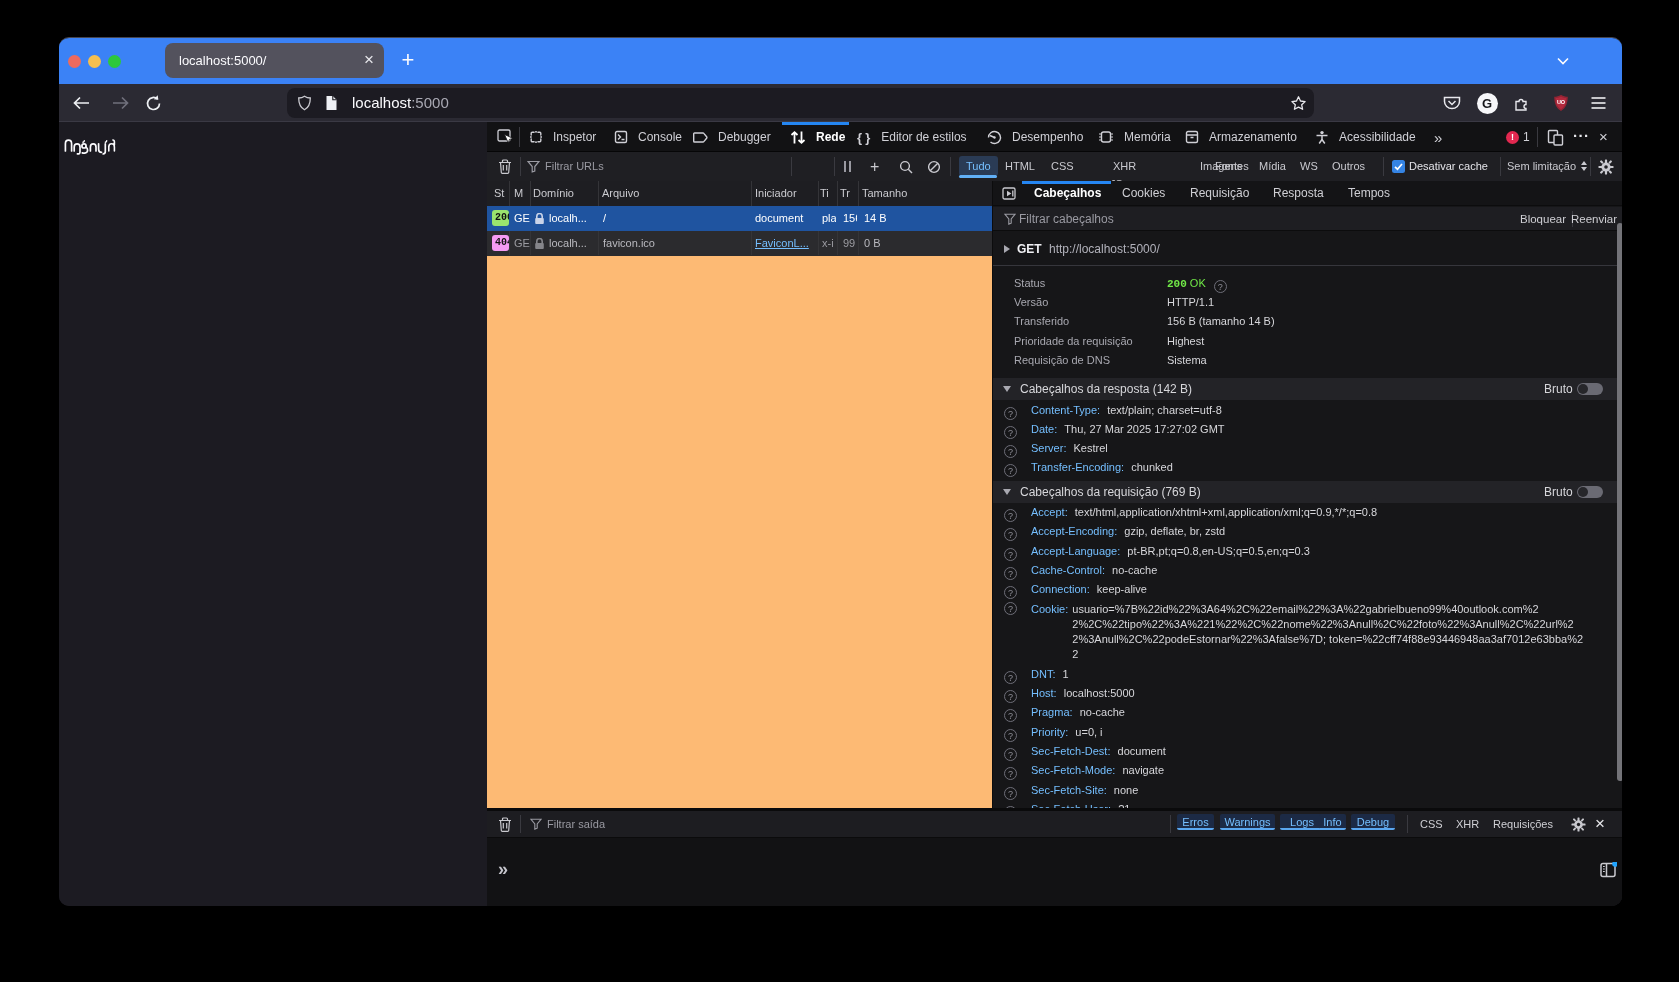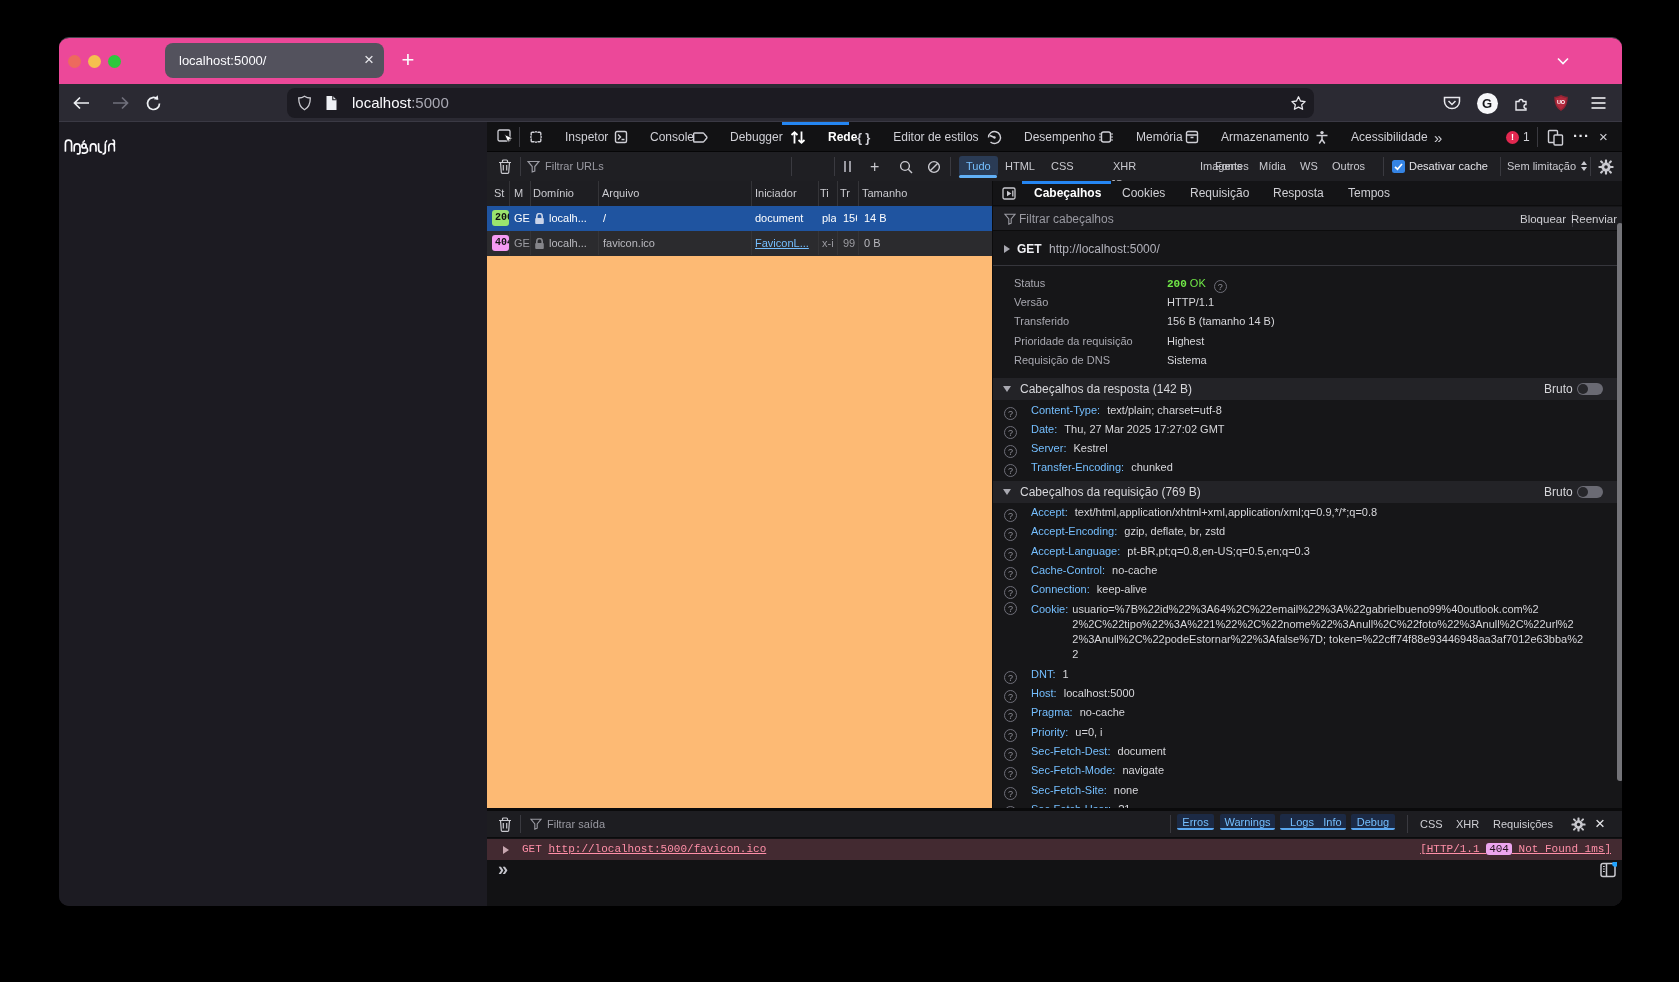--- a/index.html
+++ b/index.html
@@ -1,34 +1,34 @@
 <!DOCTYPE html>
 <html><head>
 <meta charset="utf-8">
 <style>
 html,body{margin:0;padding:0;background:#000;width:1679px;height:982px;overflow:hidden;}
 *{box-sizing:border-box;font-family:"Liberation Sans",sans-serif;}
 .abs{position:absolute;}
 #win{position:absolute;left:59px;top:37px;width:1563px;height:869px;background:#1c1b22;border-radius:10px;overflow:hidden;border-top:1px solid #47464f;}
 
-#tabbar{position:absolute;left:0;top:0;width:100%;height:46px;background:#ec4899;}
+#tabbar{position:absolute;left:0;top:0;width:100%;height:46px;background:#3b82f6;}
 .tl{position:absolute;top:17px;width:13px;height:13px;border-radius:50%;}
 #tab{position:absolute;left:106px;top:5px;width:219px;height:35px;background:#53525d;border-radius:8px;color:#fbfbfe;font-size:13px;line-height:35px;padding-left:14px;}
 #tabx{position:absolute;right:10px;top:-1px;color:#e8e8ec;font-size:17px;}
 #newtab{position:absolute;left:334px;top:2px;width:30px;height:40px;color:#fbfbfe;font-size:22px;font-weight:400;text-align:center;line-height:40px;}
 
 #navbar{position:absolute;left:0;top:46px;width:100%;height:38px;background:#2b2a33;border-bottom:1px solid #3a3944;}
 #urlbar{position:absolute;left:228px;top:4px;width:1027px;height:30px;background:#1c1b22;border-radius:8px;}
 .navico{position:absolute;top:0;height:38px;display:flex;align-items:center;justify-content:center;}
 
 #page{position:absolute;left:0;top:84px;width:428px;height:785px;background:#1c1b22;}
 #dt{position:absolute;left:428px;top:84px;width:1135px;height:785px;background:#18181a;font-size:11px;color:#d7d7db;}
 #dtrow1{position:absolute;left:0;top:0;width:100%;height:30px;background:#121214;border-bottom:1px solid #060607;}
 #dtrow2{position:absolute;left:0;top:30px;width:100%;height:29px;background:#1f1f23;}
-.dtab{position:absolute;top:0;height:30px;display:flex;align-items:center;gap:22px;color:#d0d0d6;font-size:12px;}
+.dtab{position:absolute;top:0;height:30px;display:flex;align-items:center;gap:10px;color:#d0d0d6;font-size:12px;}
 .vsep{position:absolute;width:1px;background:#3a3a40;}
 .hfix{white-space:nowrap;overflow:hidden;}
 
 #netlist{position:absolute;left:0;top:59px;width:505px;height:627px;background:#fdba74;}
 #nethead{position:absolute;left:0;top:0;width:505px;height:25px;background:#1e1e22;color:#cbcbd0;}
 .nh{position:absolute;top:0;line-height:25px;}
 .colsep{position:absolute;width:1px;background:rgba(255,255,255,0.10);}
 .row{position:absolute;left:0;width:505px;height:25px;line-height:25px;white-space:nowrap;}
 .cell{position:absolute;top:0;overflow:hidden;white-space:nowrap;}
 .badge{position:absolute;top:4px;height:16px;line-height:16px;border-radius:3px;font-family:"Liberation Mono",monospace;font-weight:bold;font-size:10px;color:#111;padding-left:3px;width:17px;overflow:hidden;}
@@ -444,25 +444,20 @@
               <rect x="11.5" y="6.9" width="4" height="2.2" rx="0.6"></rect>
               <rect x="2" y="2" width="3.4" height="2" rx="0.6" transform="rotate(45 3.7 3)"></rect>
               <rect x="10.6" y="2" width="3.4" height="2" rx="0.6" transform="rotate(135 12.3 3)"></rect>
               <rect x="2" y="12" width="3.4" height="2" rx="0.6" transform="rotate(-45 3.7 13)"></rect>
               <rect x="10.6" y="12" width="3.4" height="2" rx="0.6" transform="rotate(-135 12.3 13)"></rect>
             </g>
             <circle cx="8" cy="8" r="1.8" fill="#1d1d21"></circle>
           </svg>
         <div class="abs" style="left:1108px;top:0;line-height:26px;color:#e8e8ec;font-size:17px;">×</div>
       </div>
-      <div id="cerror">
-        <span class="tri-r" style="position:absolute;left:16px;top:7px;border-left-color:#c8a7b0;"></span>
-        <div class="abs" style="left:35px;top:0;"><span>GET </span><span style="text-decoration:underline;">http://localhost:5000/favicon.ico</span></div>
-        <div class="abs" style="right:11px;top:0;"><span style="text-decoration:underline;">[HTTP/1.1 </span><span style="background:#eda5ee;color:#27141f;border-radius:3px;padding:0 3px;">404</span><span style="text-decoration:underline;"> Not Found 1ms]</span></div>
-      </div>
       <div id="cinput">
         <div class="abs" style="left:11px;top:-1px;line-height:20px;color:#c5c5cc;font-size:18px;font-weight:bold;">»</div>
         <svg class="abs" style="left:1113px;top:2px;" width="17" height="16" viewBox="0 0 17 16">
             <rect x="1" y="1.5" width="14" height="13" rx="2" fill="none" stroke="#c9c9cf" stroke-width="1.5"></rect>
             <path d="M6.5 2 v12" stroke="#c9c9cf" stroke-width="1.5"></path>
             <path d="M3 4.5 h1.8 M3 7 h1.8 M3 9.5 h1.8" stroke="#c9c9cf" stroke-width="1.1"></path>
             <circle cx="15" cy="2" r="2.8" fill="#1fa3ff"></circle>
           </svg>
       </div>
     </div>

